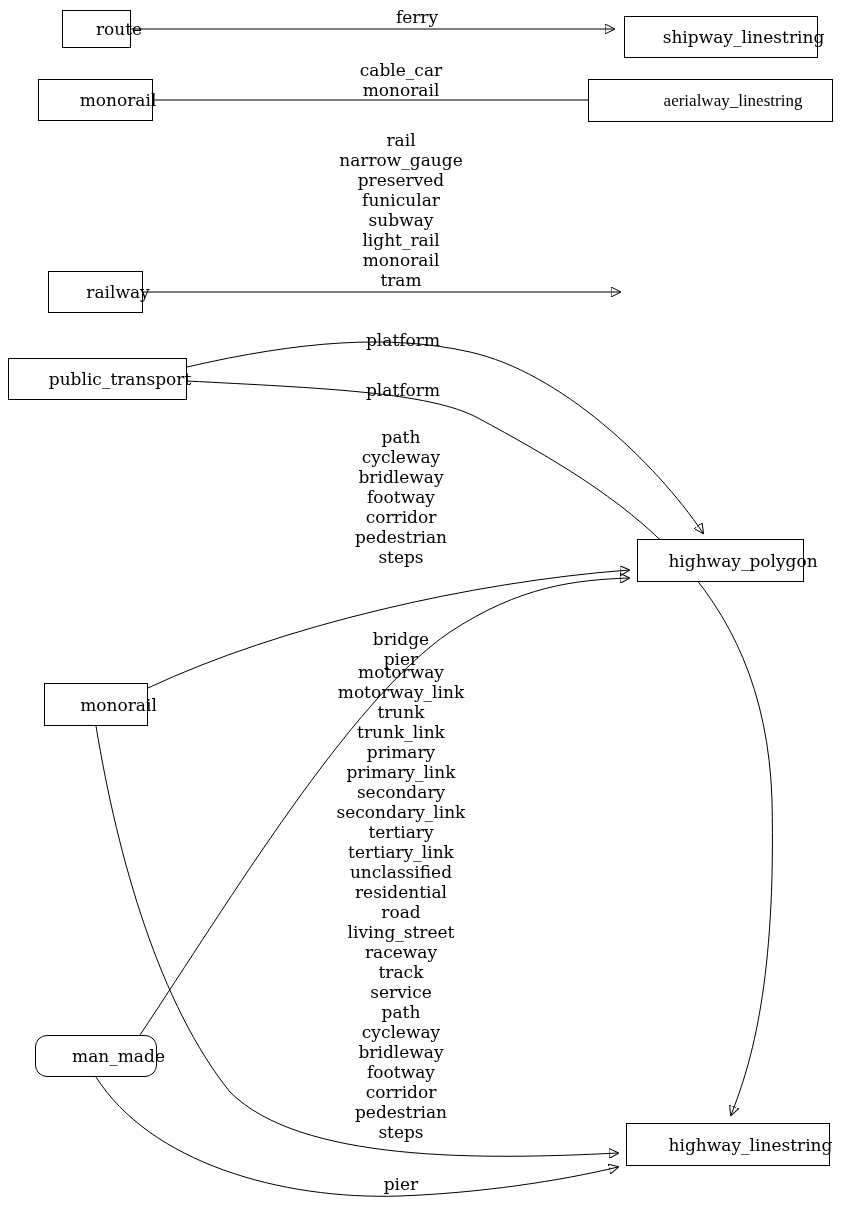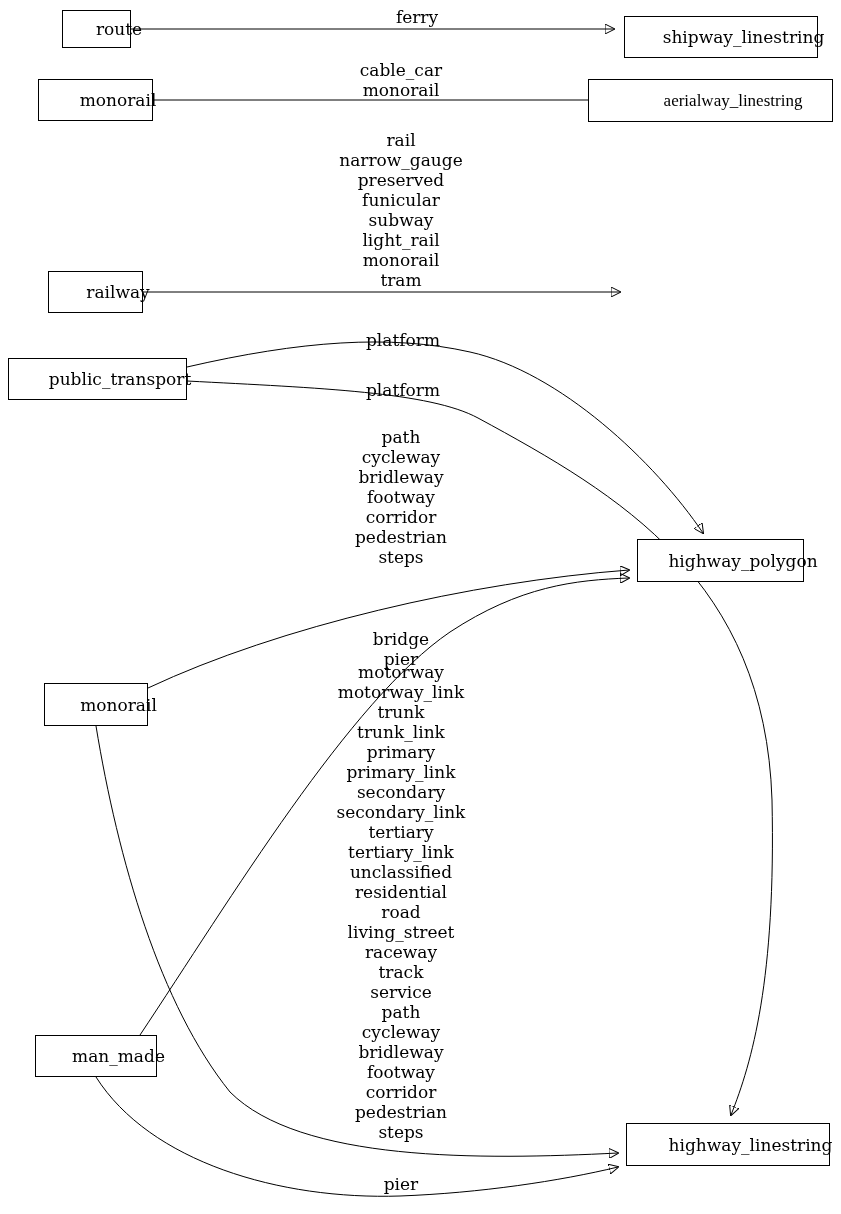--- a/index.html
+++ b/index.html
@@ -84,21 +84,21 @@
   <div class="node" style="left:62px;  top:10px;   width:69px;  height:38px;">route</div>
 
   <div class="node" style="left:38px;  top:79px;   width:115px; height:42px;">monorail</div>
 
   <div class="node" style="left:48px;  top:271px;  width:95px;  height:42px;">railway</div>
 
   <div class="node" style="left:8px;   top:358px;  width:179px; height:42px;">public_transport</div>
 
   <div class="node" style="left:44px;  top:683px;  width:104px; height:43px;">monorail</div>
 
-  <div class="node" style="left:35px;  top:1035px; width:122px; height:42px;">man_made</div>
+  <div class="node" style="left:35px;  top:1035px; width:122px; height:42px;border-radius:12px;">man_made</div>
 
   <div class="node" style="left:624px; top:16px;    width:194px; height:42px;">shipway_linestring</div>
 
   <div class="node" style="left:588px; top:79px;   width:245px; height:43px;font-family:Liberation Serif, serif;">aerialway_linestring</div>
 
 
   <div class="node" style="left:637px; top:539px;  width:167px; height:43px;">highway_polygon</div>
 
   <div class="node" style="left:626px; top:1123px; width:204px; height:43px;">highway_linestring</div>
 

